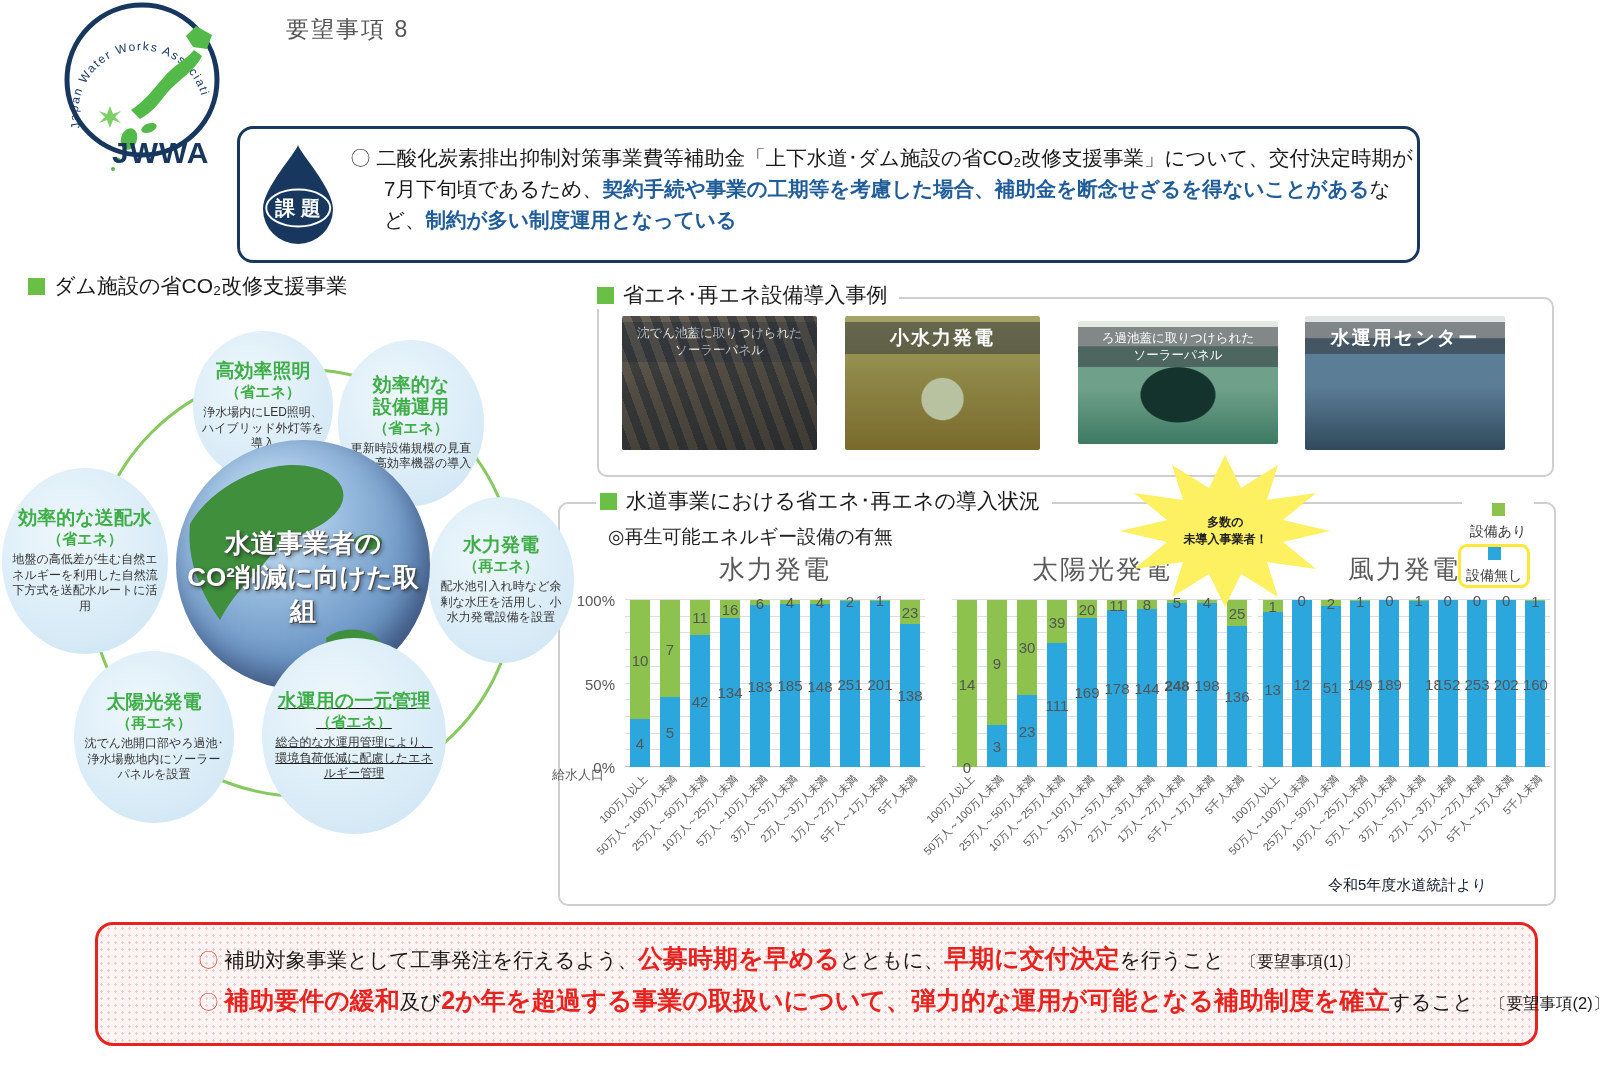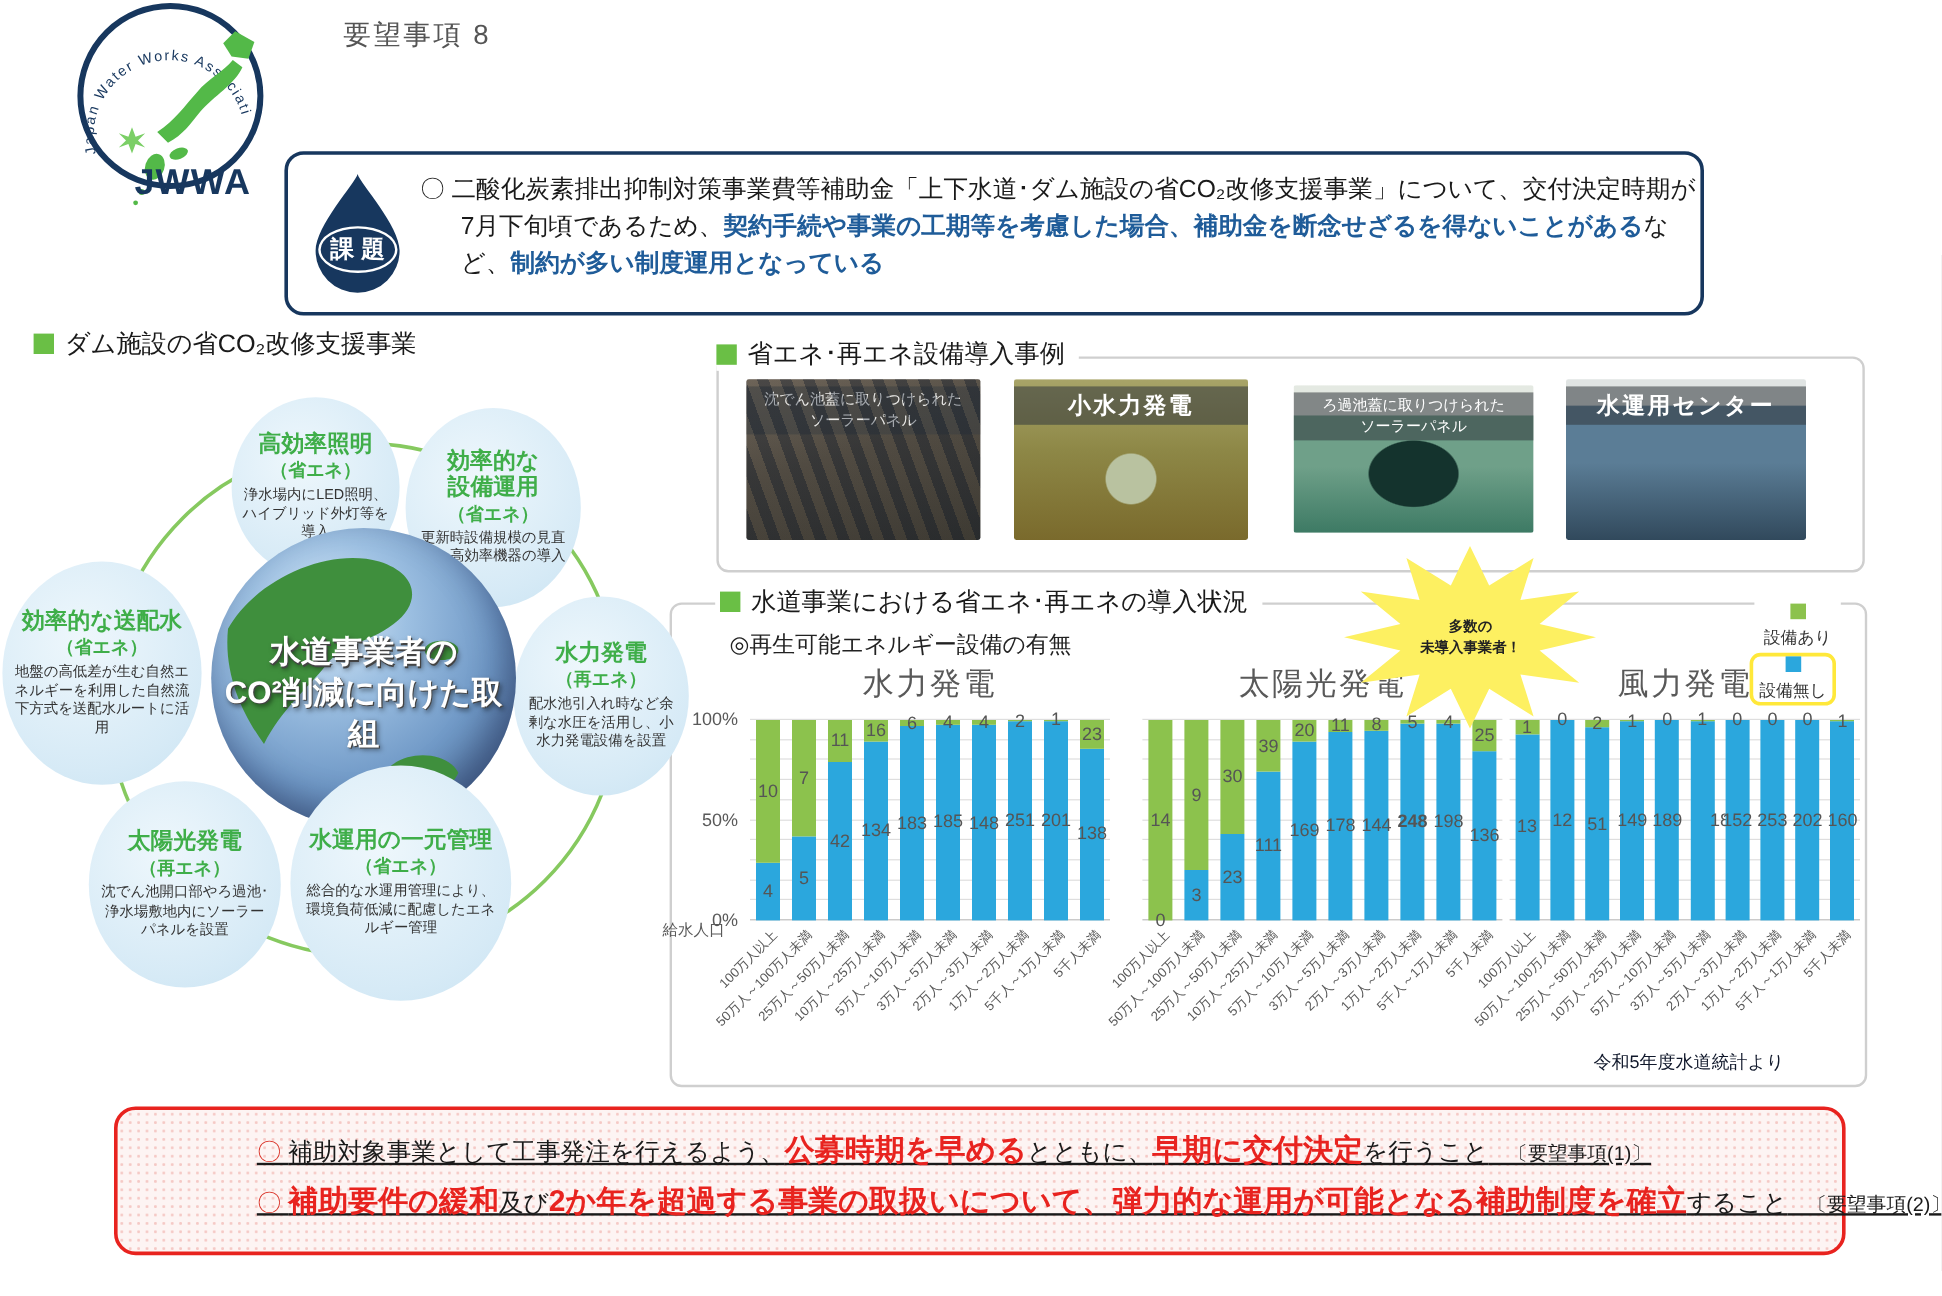--- a/index.html
+++ b/index.html
@@ -47,21 +47,21 @@
      display:flex;flex-direction:column;justify-content:center;align-items:center;text-align:center;
      padding:4px 8px;box-sizing:border-box;z-index:2;}
   .bub-title{color:#3fae49;font-weight:bold;font-size:19px;line-height:1.15;}
   .bub-tag{color:#3fae49;font-weight:bold;font-size:15px;margin:1px 0 3px;}
   .bub-body{color:#333;font-size:12px;line-height:1.3;}
   .b1{left:193px;top:331px;width:140px;height:150px;}
   .b2{left:338px;top:340px;width:146px;height:166px;}
   .b3{left:2px;top:468px;width:166px;height:186px;}
   .b4{left:428px;top:497px;width:146px;height:166px;}
   .b5{left:74px;top:651px;width:160px;height:172px;z-index:4;}
-  .b6{left:242px;top:638px;width:184px;height:196px;z-index:4;}
+  .b6{left:262px;top:638px;width:184px;height:196px;z-index:4;text-decoration:underline;}
   .globe{left:176px;top:440px;width:254px;height:250px;border-radius:50%;z-index:3;
      background:radial-gradient(circle at 38% 30%,#d9e9f6 0%,#9dc0e2 28%,#6f98c6 60%,#45658d 100%);
      box-shadow:inset -8px -14px 28px rgba(0,0,40,.35);overflow:hidden;}
   .globe-text{position:absolute;left:0;right:0;top:34%;text-align:center;color:#fff;font-weight:bold;
      font-size:26px;line-height:1.3;text-shadow:1px 1px 0 #444,2px 2px 4px rgba(0,0,0,.55);z-index:4;}
 
   
   .ex-box{left:597px;top:297px;width:953px;height:176px;border:2px solid #cfcfcf;border-radius:10px;}
   .photo{overflow:hidden;border-radius:2px;}
   .photo .cap{position:absolute;left:0;right:0;top:6px;margin:0 auto;text-align:center;color:#fff;
@@ -106,21 +106,21 @@
      white-space:nowrap;font-size:11px;color:#595959;}
   .ytick{position:absolute;right:calc(100% + 10px);transform:translateY(-50%);font-size:15px;color:#595959;}
   .axis-cap{left:552px;top:766px;font-size:13px;color:#595959;z-index:2;}
   .source{left:1328px;top:876px;font-size:15px;color:#0f172a;z-index:2;}
 
   
   .req-box{left:95px;top:922px;width:1437px;height:118px;border:3px solid #e8231f;border-radius:18px;
      background-color:#fdf4f3;
      background-image:radial-gradient(circle,#f5c9c5 1px,rgba(0,0,0,0) 1.3px);background-size:7px 7px;}
   .req-drop{position:absolute;left:16px;top:8px;}
-  .req-items{position:absolute;left:116px;top:8px;right:16px;text-decoration:underline;}
+  .req-items{position:absolute;left:100px;top:8px;right:16px;}
   .req-item{font-size:20.5px;color:#1a1a1a;margin-top:9px;white-space:nowrap;}
   .strong-red-lg{color:#e8231f;font-weight:bold;font-size:25px;}
   .circle-red{color:#d93025;}
   .note{font-size:16.5px;}
   .pre{white-space:pre-line;}
 </style>
 </head>
 <body>
 
 <div class="page">

